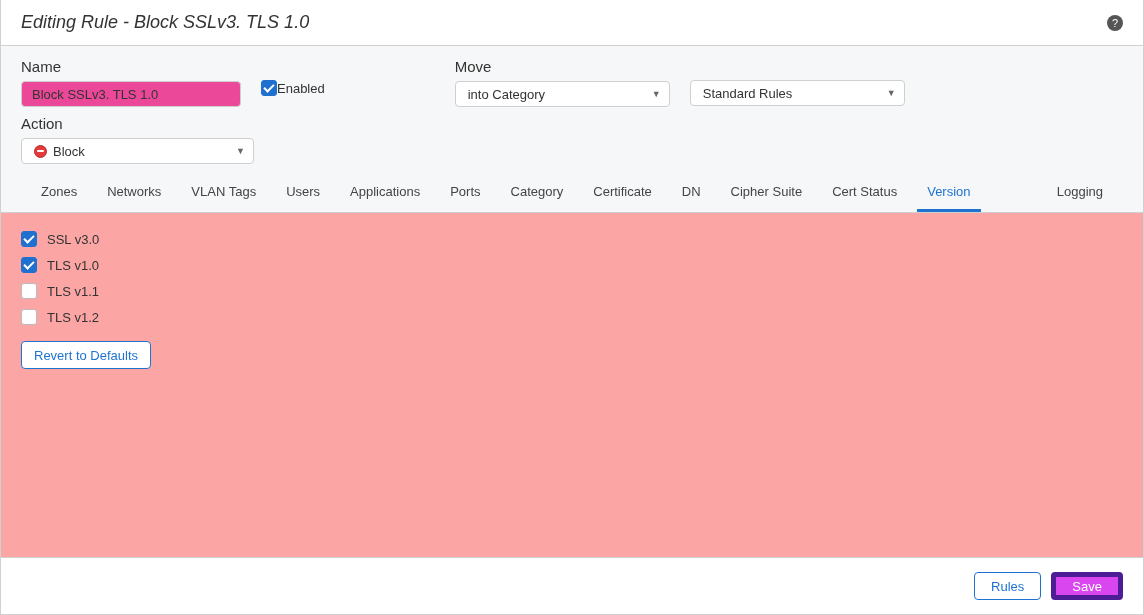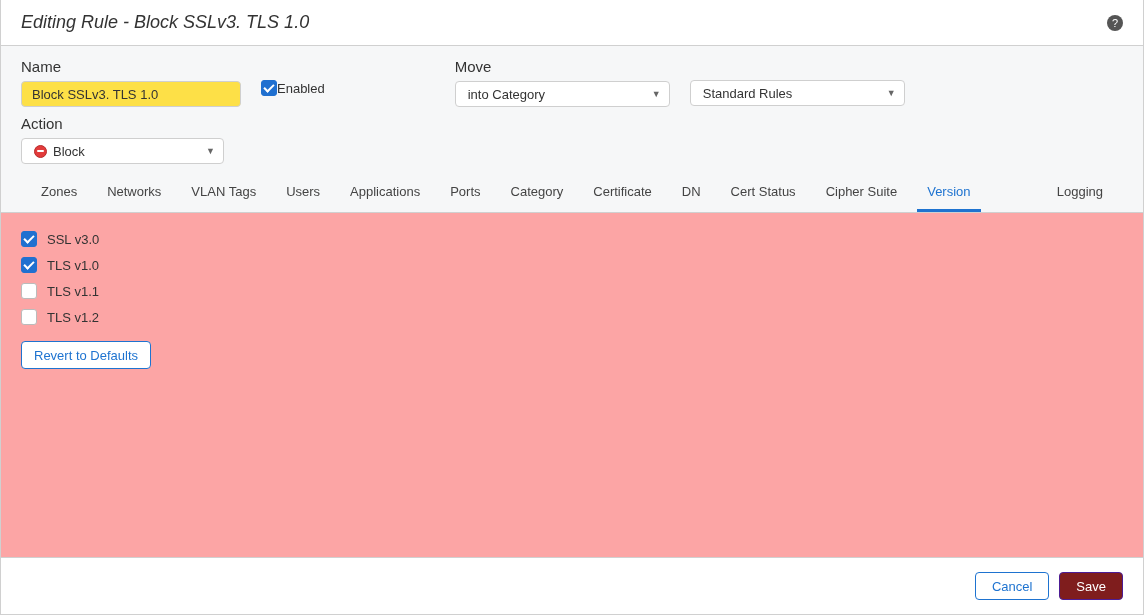--- a/index.html
+++ b/index.html
@@ -68,21 +68,21 @@
       font-size: 15px;
       color: #333;
       margin-bottom: 6px;
     }
     .text-input {
       height: 26px;
       padding: 0 10px;
       font-size: 13px;
       border: 1px solid #cfcfcf;
       border-radius: 4px;
-      background: #fde047;
+      background: #ec4899;
       color: #333;
     }
     .name-input { width: 220px; }
     .enabled-block {
       display: flex;
       align-items: center;
       gap: 0;
       margin-top: 22px;
     }
     .checkbox {
@@ -131,21 +131,21 @@
       font-size: 9px;
       color: #666;
     }
     .move-select { width: 215px; }
     .category-select { width: 215px; margin-top: 22px; }
     .action-row {
       margin-top: 6px;
       margin-bottom: 14px;
     }
     .action-select {
-      width: 203px;
+      width: 233px;
       gap: 34px;
     }
     .block-icon {
       width: 13px;
       height: 13px;
       border-radius: 50%;
       background: #e23b3b;
       border: 1px solid #b82b2b;
       display: inline-flex;
       align-items: center;
@@ -230,23 +230,23 @@
       cursor: pointer;
       display: inline-flex;
       align-items: center;
     }
     .btn-secondary {
       background: #fff;
       color: #1e73d0;
       border: 1px solid #1e73d0;
     }
     .btn-primary {
-      background: #7f1d1d;
+      background: #d946ef;
       color: #fff;
-      border: 1px solid #4c1d95;
+      border: 5px solid #4c1d95;
     }
     .move-block { margin-left: 110px; }
   </style>
 </head>
 <body>
 
 <div class="dialog">
   <div class="dialog-header">
     <div class="dialog-title">Editing Rule - Block SSLv3. TLS 1.0</div>
     <div class="help-icon">?</div>
@@ -291,22 +291,22 @@
     <div class="tabs" id="tabs">
         <div class="tab">Zones</div>
         <div class="tab">Networks</div>
         <div class="tab">VLAN Tags</div>
         <div class="tab">Users</div>
         <div class="tab">Applications</div>
         <div class="tab">Ports</div>
         <div class="tab">Category</div>
         <div class="tab">Certificate</div>
         <div class="tab">DN</div>
+        <div class="tab">Cipher Suite</div>
         <div class="tab">Cert Status</div>
-        <div class="tab">Cipher Suite</div>
         <div class="tab active">Version</div>
         <div class="tab logging">Logging</div>
       </div>
   </div>
 
   <div class="content">
     <div id="versions">
         <div class="version-item">
           <span class="checkbox checked"></span>
           <span class="version-label">SSL v3.0</span>
@@ -321,16 +321,16 @@
         </div>
         <div class="version-item">
           <span class="checkbox"></span>
           <span class="version-label">TLS v1.2</span>
         </div>
       </div>
     <button class="revert-btn">Revert to Defaults</button>
   </div>
 
   <div class="footer">
-    <button class="btn btn-secondary">Cancel</button>
+    <button class="btn btn-secondary">Rules</button>
     <button class="btn btn-primary">Save</button>
   </div>
 </div>
 
 </body></html>

